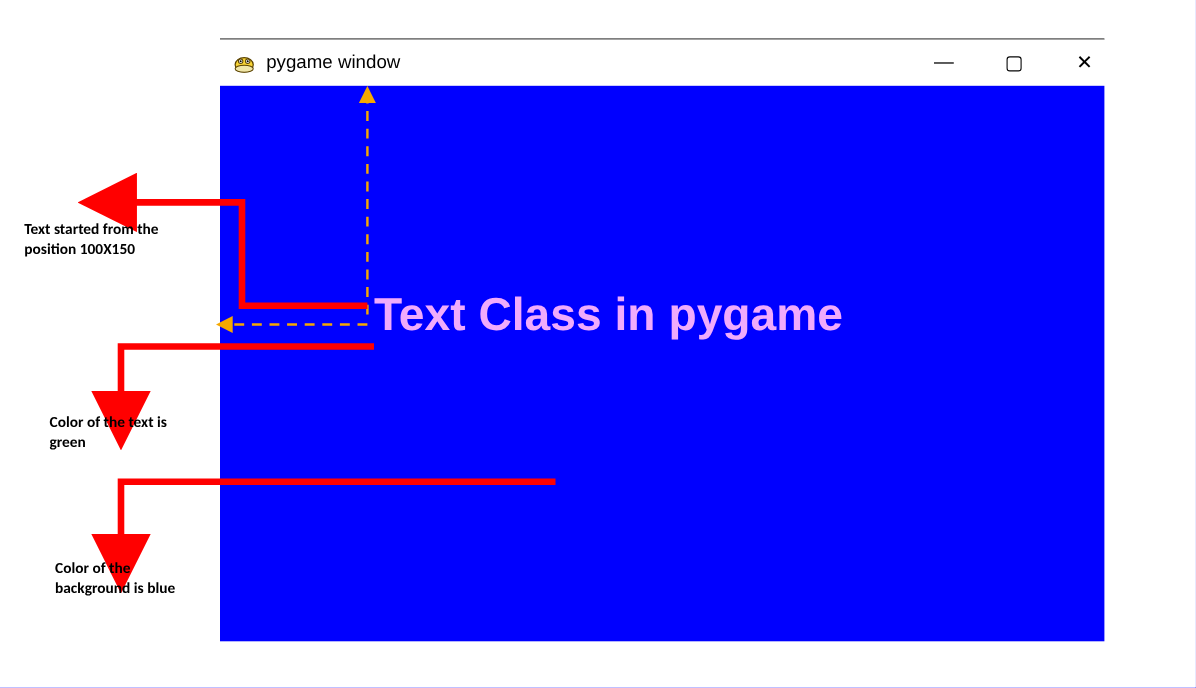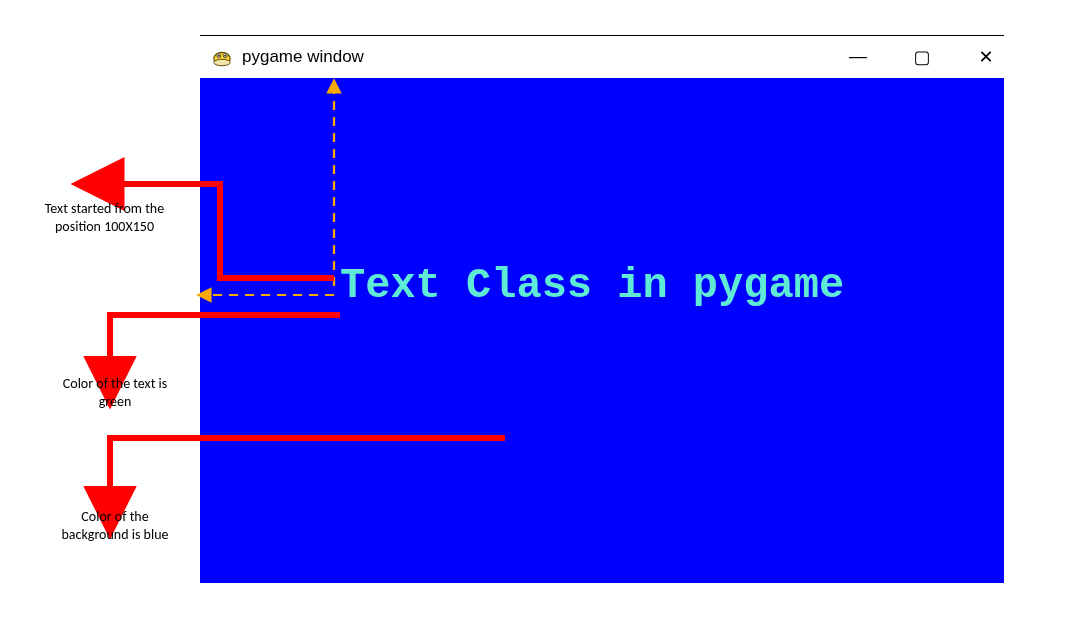--- a/index.html
+++ b/index.html
@@ -6,21 +6,21 @@
   .stage{position:relative;width:1087px;height:464px}
   .topline{position:absolute;left:200px;top:35px;width:804px;height:0;border-top:1px solid #000}
   .window{position:absolute;left:200px;top:36px;width:804px}
   .titlebar{height:42px;background:#fff;display:flex;align-items:center;padding:0 6px 0 10px;box-sizing:border-box}
   .icon-wrap{width:24px;height:24px;display:flex;align-items:center;justify-content:center;margin-right:8px}
   .title{font-family:"Segoe UI",Tahoma,sans-serif;font-size:17px;color:#000}
   .winbtns{margin-left:auto;display:flex;gap:40px;font-family:"Segoe UI Symbol",Arial,sans-serif;color:#000;font-size:18px}
   .winbtn{width:24px;text-align:center}
   .canvas{position:relative;width:804px;height:505px}
   .game-text{position:absolute;left:140px;top:184px;font-family:Arial,Helvetica,sans-serif;font-weight:700;font-size:42px;white-space:nowrap}
-  .annot{position:absolute;font-family:Calibri,Arial,sans-serif;font-weight:400;font-size:14px;line-height:1.25;text-align:center;color:#000}
+  .annot{position:absolute;font-family:Calibri,Arial,sans-serif;font-weight:700;font-size:14px;line-height:1.25;color:#000}
   svg.overlay{position:absolute;left:0;top:0;width:1087px;height:625px;pointer-events:none}
 </style>
 </head>
 <body>
 
 <div class="stage">
 
   <div class="topline"></div>
 
   <div class="window">
@@ -36,21 +36,21 @@
         </svg>
       </span>
       <span class="title">pygame window</span>
       <div class="winbtns">
         <span class="winbtn">—</span>
         <span class="winbtn">▢</span>
         <span class="winbtn">✕</span>
       </div>
     </div>
     <div class="canvas" id="canvas" style="background: rgb(0, 0, 255);">
-      <div class="game-text" id="gametext" style="color: #5eead4; font-family: Liberation Mono, monospace;">Text Class in pygame</div>
+      <div class="game-text" id="gametext" style="color: #f0abfc;">Text Class in pygame</div>
     </div>
   </div>
 
   <svg class="overlay">
     <defs>
       <marker id="arR" viewBox="0 0 12 12" refX="1" refY="6" markerWidth="9" markerHeight="9" orient="auto">
         <path d="M0,0 L12,6 L0,12 Z" fill="#FF0000"></path>
       </marker>
       <marker id="arY" viewBox="0 0 10 10" refX="1" refY="5" markerWidth="7" markerHeight="7" orient="auto">
         <path d="M0,0 L10,5 L0,10 Z" fill="#F6A800"></path>

